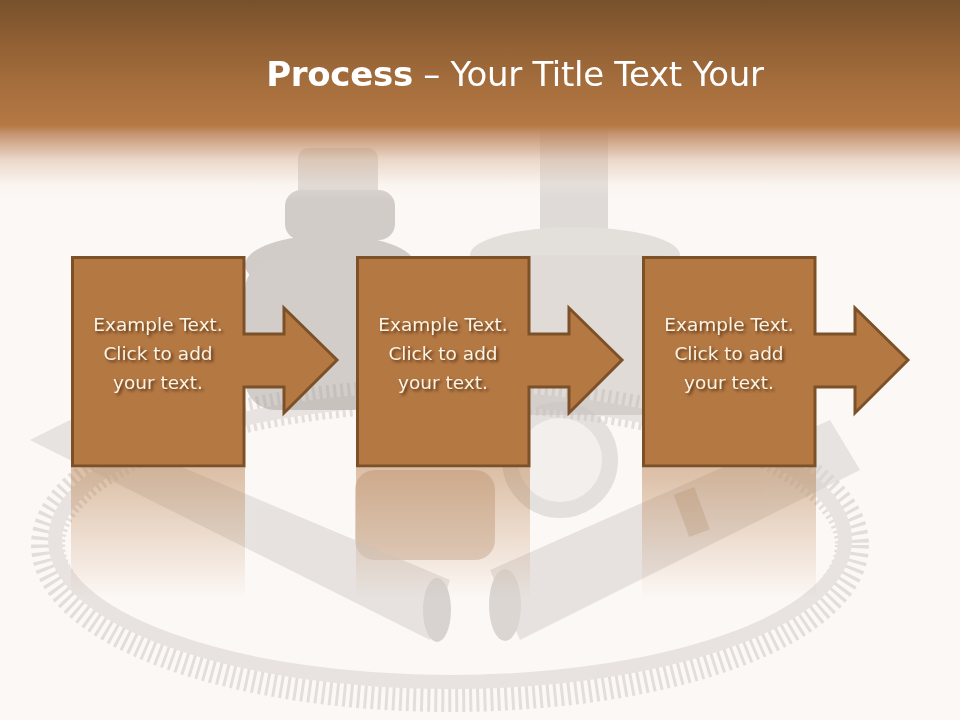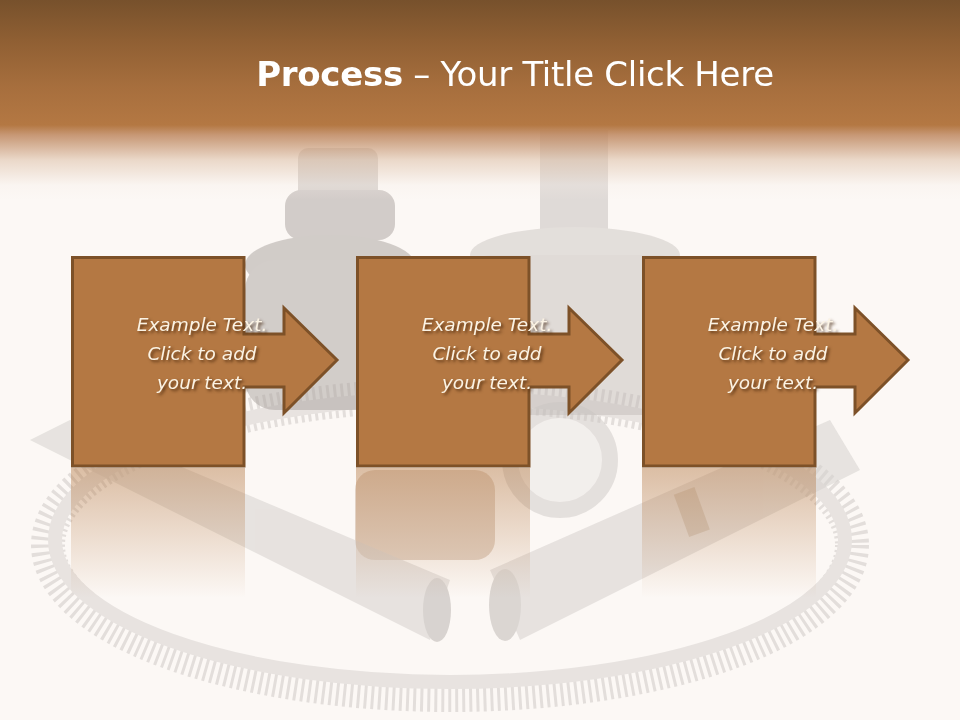--- a/index.html
+++ b/index.html
@@ -20,24 +20,23 @@
   .title {
     position: absolute; left: 0; top: 52px; width: 986px; text-align: center;
     color: #ffffff; font-size: 34px; line-height: 44px; white-space: nowrap;
     font-family: "DejaVu Sans", sans-serif; letter-spacing: -0.3px;
   }
   .title .bold { font-weight: bold; margin-left: 44px; }
   .step { position: absolute; top: 256px; width: 300px; height: 212px; }
   .step svg { position: absolute; left: 0; top: 0; overflow: visible; }
   .step-text {
     position: absolute; left: 0; top: 54px; width: 174px; text-align: center;
-    font-style: italic; color: #fbf3e4; font-size: 18.5px; line-height: 29px;
+    color: #fbf3e4; font-size: 18.5px; line-height: 29px;
     font-family: "DejaVu Sans", sans-serif;
     text-shadow: 2px 2px 3px rgba(60,30,5,0.75);
-    padding-left: 44px;
   }
   .step-text span { display: block; white-space: nowrap; }
   .reflection {
     position: absolute; top: 212px; left: 0; width: 174px; height: 130px;
     background: linear-gradient(to bottom, rgba(180,120,67,0.45), rgba(180,120,67,0.0));
   }
 </style>
 </head>
 <body>
 
@@ -75,21 +74,21 @@
 
     <g opacity="0.55">
       <polygon points="490,570 830,420 860,470 520,640" fill="#d6d1ce"></polygon>
       <ellipse cx="505" cy="605" rx="16" ry="36" fill="#c1bbb7"></ellipse>
       <rect x="680" y="490" width="22" height="45" fill="#b8a898" transform="rotate(-20 690 510)"></rect>
     </g>
   </svg>
 
   <div class="header"></div>
   <div class="title">
-    <span class="bold">Process</span><span> – </span><span>Your Title Click Here</span>
+    <span class="bold">Process</span><span> – </span><span>Your Title Text Your</span>
   </div>
 
   <div class="step" style="left:71px;">
     <div class="reflection"></div>
     <svg width="270" height="212">
       <path d="M1.5,1.5 H173 V78 H213 V52 L266,104 L213,157 V131 H173 V210 H1.5 Z" fill="#b47843" stroke="#7d5128" stroke-width="3" stroke-linejoin="miter"></path>
     </svg>
     <div class="step-text">
       <span>Example Text.</span>
       <span>Click  to add</span>

